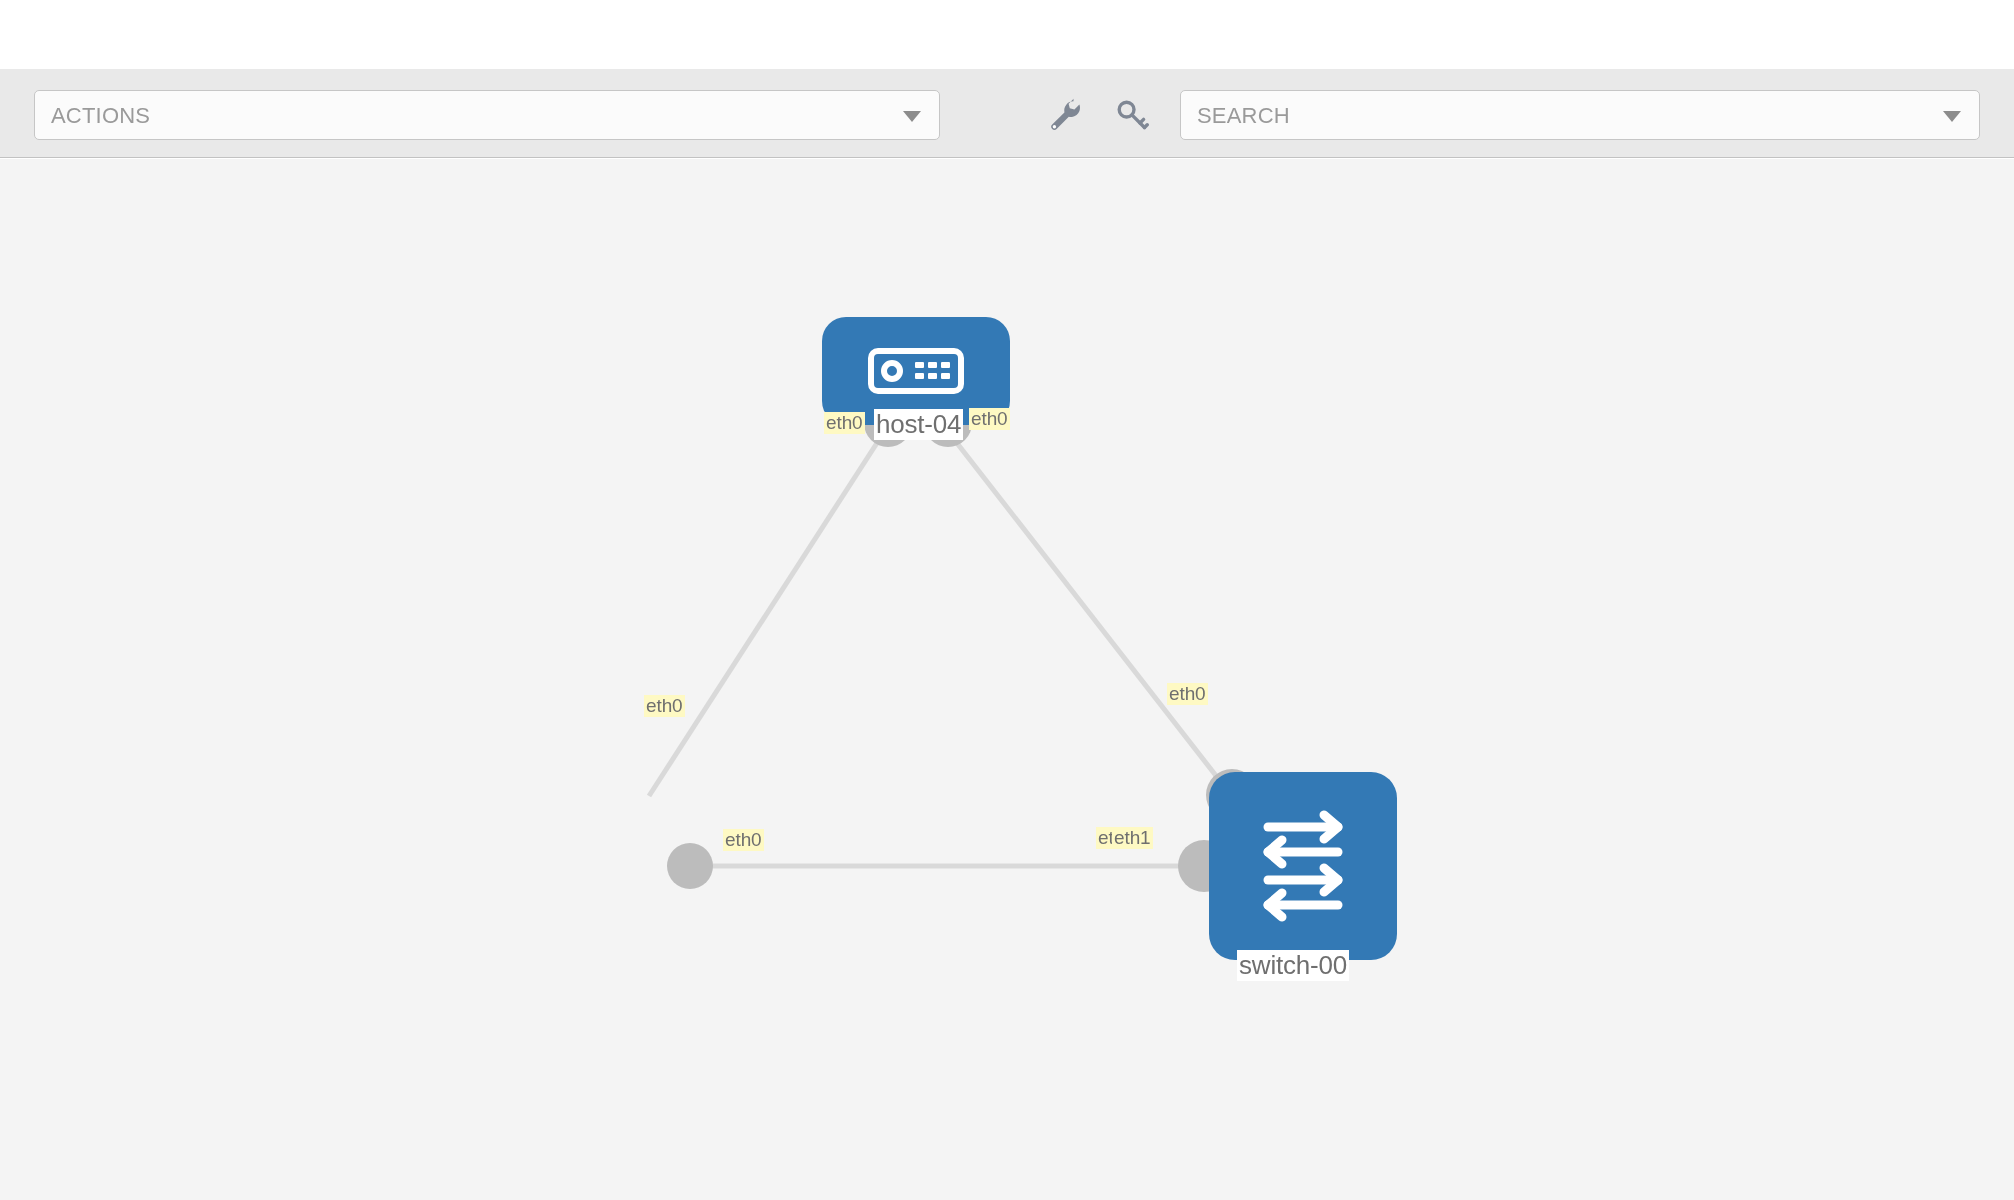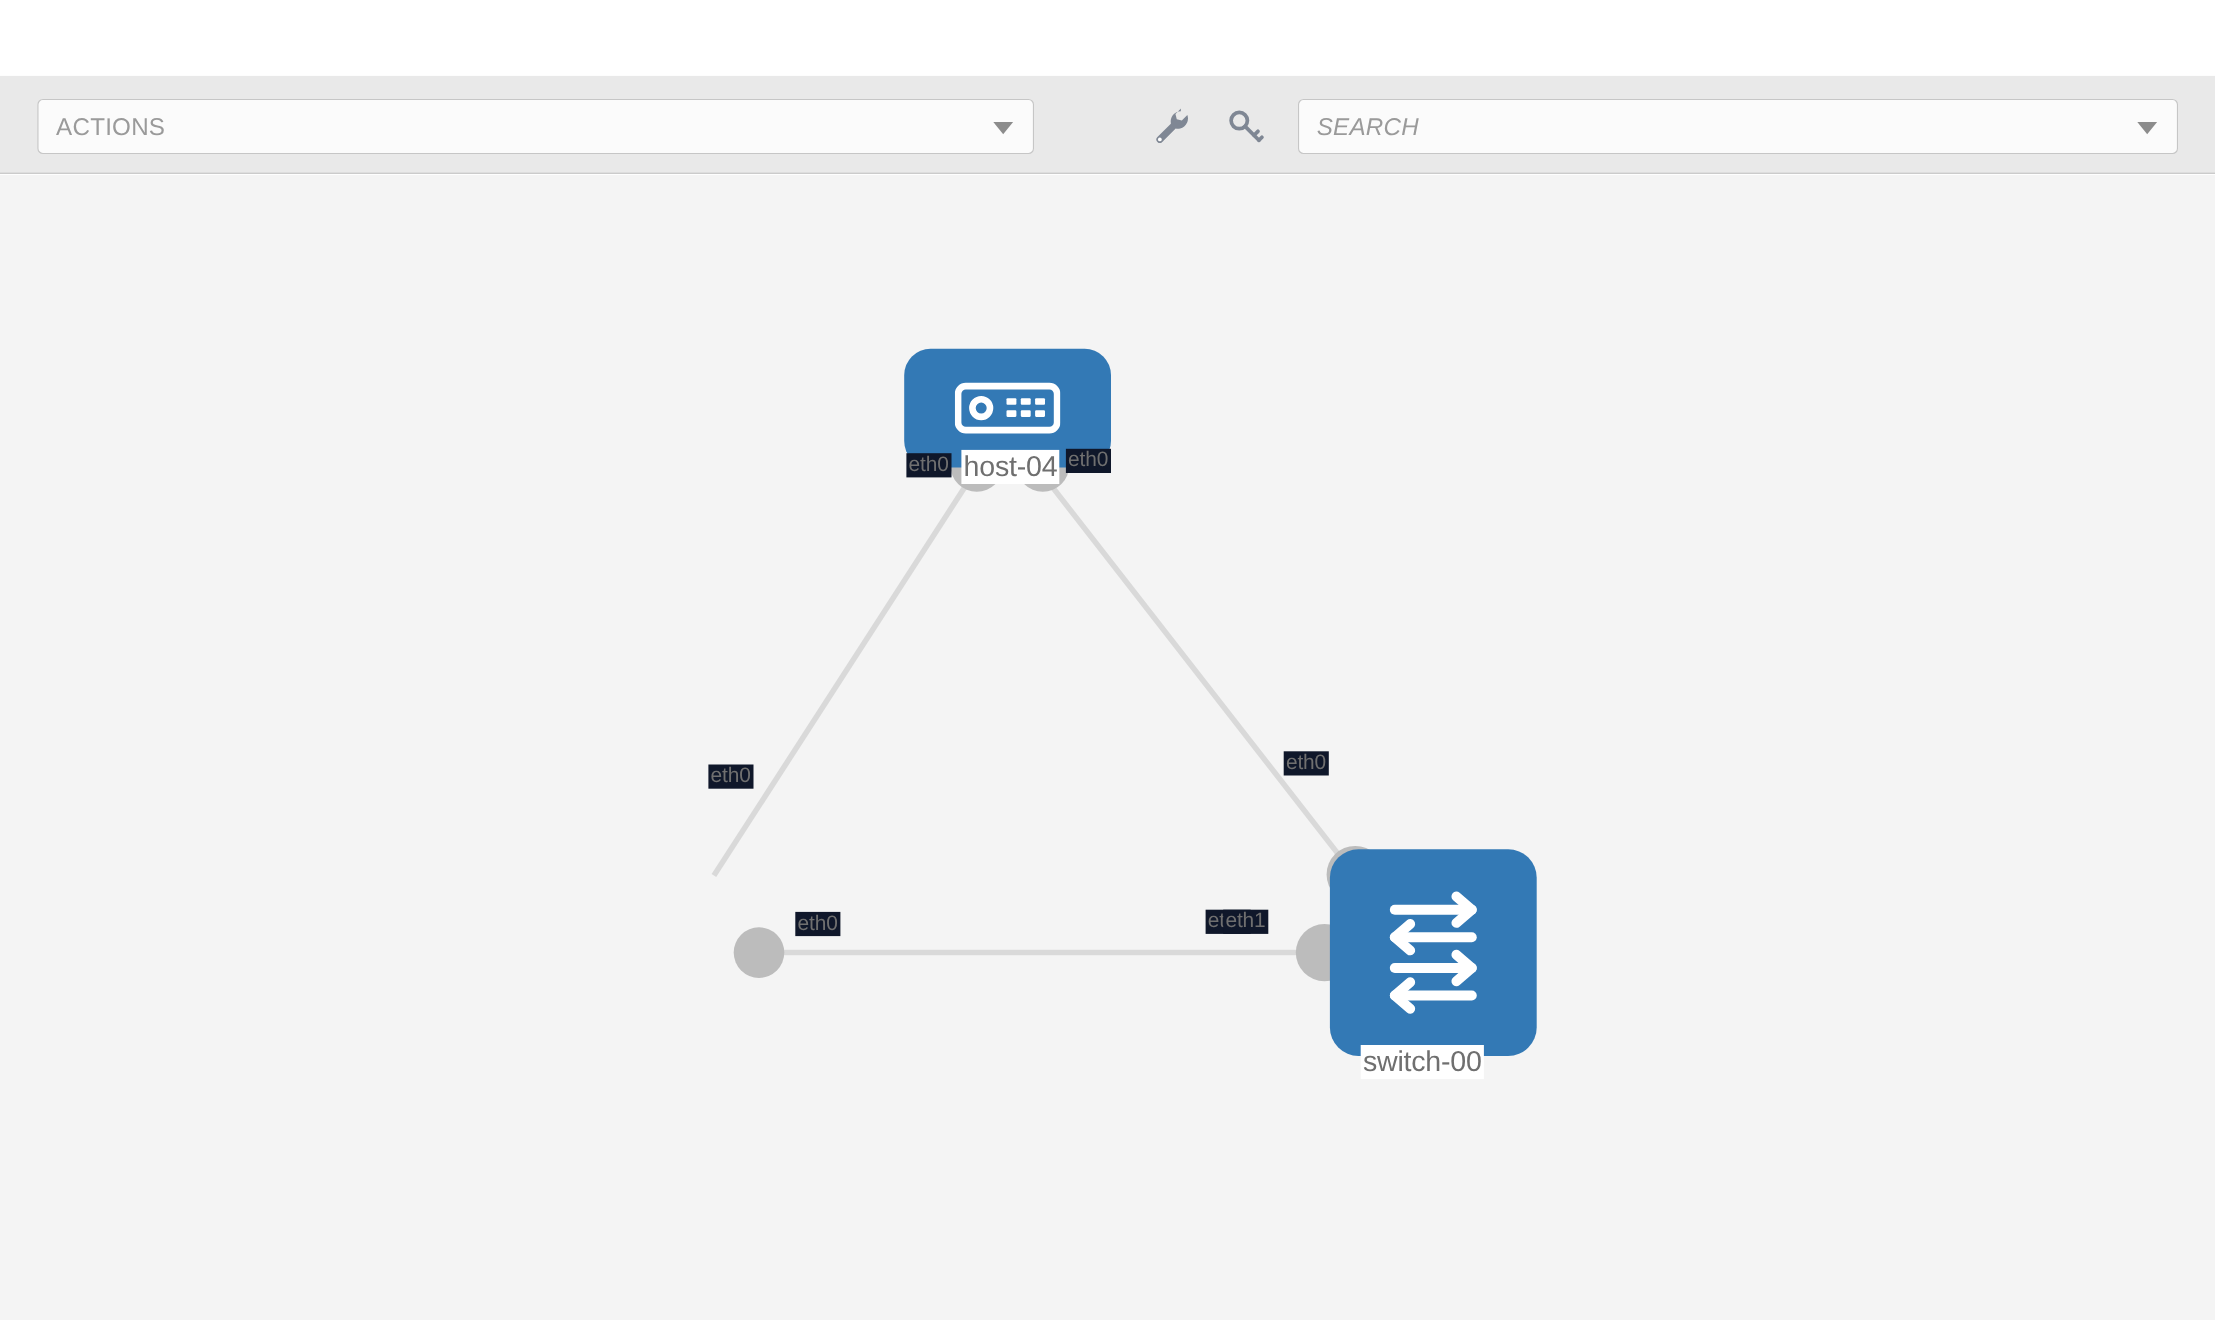--- a/index.html
+++ b/index.html
@@ -119,21 +119,20 @@
     border-radius: 5px;
     cursor: text;
   }
   .search-box .sel-label {
     position: absolute;
     left: 16px;
     top: 12px;
     font-size: 22px;
     color: #9a9a9a;
     letter-spacing: 0.2px;
-    font-style: italic;
   }
 
   
   .canvas {
     position: absolute;
     top: 159px; left: 0;
     width: 2014px;
     height: 1041px;
     background: #f4f4f4;
     overflow: hidden;
@@ -170,21 +169,21 @@
     background: #ffffff;
     white-space: nowrap;
     padding: 0 2px;
     letter-spacing: -0.2px;
   }
 
   .edge-label {
     position: absolute;
     font-size: 19px;
     color: #6f6f6f;
-    background: #0f172a;
+    background: #fef9c3;
     white-space: nowrap;
     padding: 0 2px;
     letter-spacing: -0.1px;
   }
 
   
   #node-host .node-shape {
     left: 0; top: 0;
     width: 188px; height: 108px;
     border-radius: 24px;

